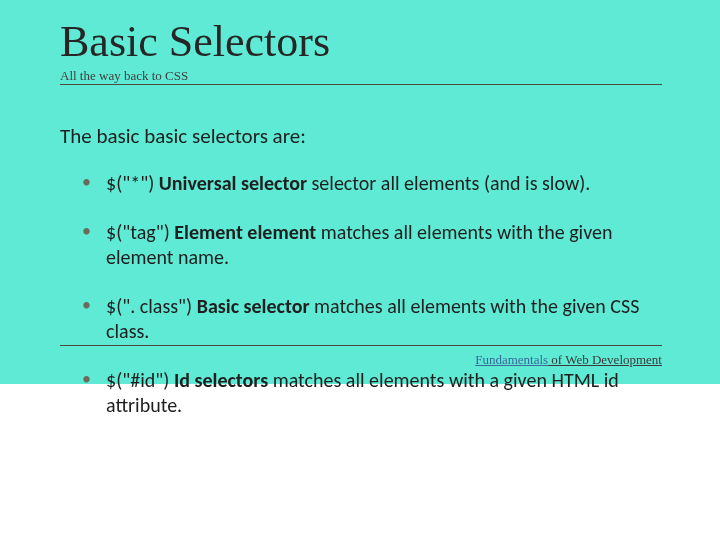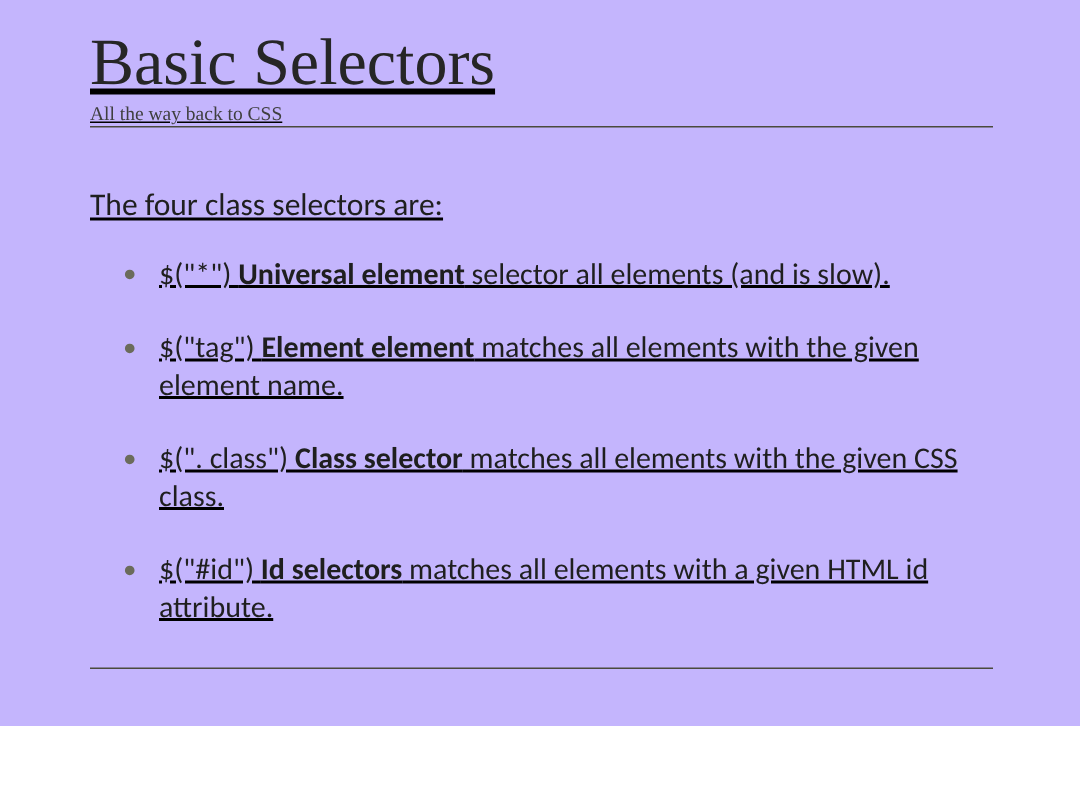--- a/index.html
+++ b/index.html
@@ -1,23 +1,22 @@
 <!DOCTYPE html>
 <html><head>
 <meta charset="utf-8">
 <style>
   * { margin: 0; padding: 0; box-sizing: border-box; }
   html, body { width: 720px; height: 540px; font-family: Calibri, "Segoe UI", Arial, sans-serif; }
   .slide {
     width: 720px;
-    height: 484px;
-    background: #c4b5fd;
+    height: 384px;
+    background: #5eead4;
     padding: 18px 58px 0 60px;
     position: relative;
-    text-decoration: underline;
   }
   .title {
     font-family: Georgia, "Times New Roman", serif;
     font-size: 44px;
     font-weight: 400;
     color: #262626;
     line-height: 1.1;
     margin-bottom: 2px;
   }
   .subtitle {
@@ -82,31 +81,34 @@
   }
 </style>
 </head>
 <body>
 
 <div class="slide">
   <h1 class="title">Basic Selectors</h1>
   <div class="subtitle">All the way back to CSS</div>
   <hr class="rule">
 
-  <p class="intro">The four class selectors are:</p>
+  <p class="intro">The basic basic selectors are:</p>
 
   <ul class="bullets">
     <li>
-      <span>$("*") </span><span class="strong">Universal element</span><span> selector all elements (and is slow).</span>
+      <span>$("*") </span><span class="strong">Universal selector</span><span> selector all elements (and is slow).</span>
     </li>
     <li>
       <span>$("tag") </span><span class="strong">Element element</span><span> matches all elements with the given element name.</span>
     </li>
     <li>
-      <span>$(". class") </span><span class="strong">Class selector</span><span> matches all elements with the given CSS class.</span>
+      <span>$(". class") </span><span class="strong">Basic selector</span><span> matches all elements with the given CSS class.</span>
     </li>
     <li>
       <span>$("#id") </span><span class="strong">Id selectors</span><span> matches all elements with a given HTML id attribute.</span>
     </li>
   </ul>
 
   <hr class="footer-rule">
+  <div class="footer">
+    <span class="accent">Fundamentals</span><span class="u"> of Web Development</span>
+  </div>
 </div>
 
 </body></html>

